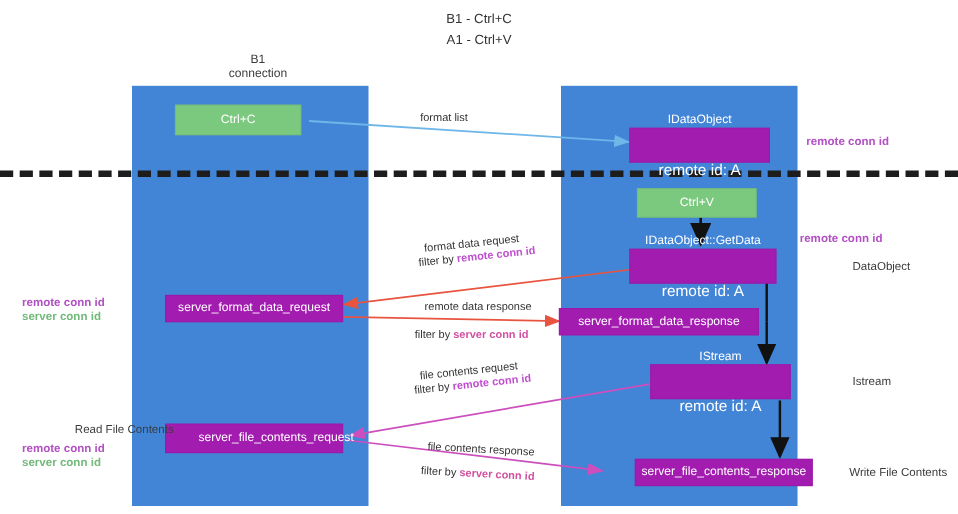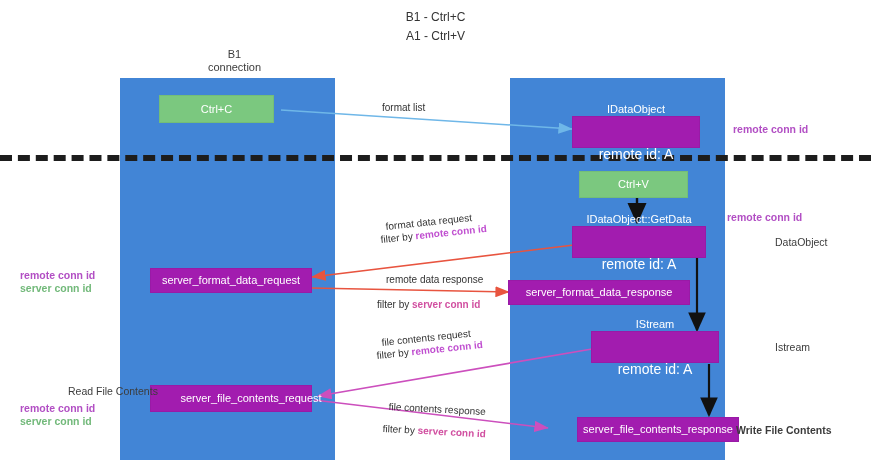--- a/index.html
+++ b/index.html
@@ -189,21 +189,21 @@
   <div class="alab" style="left:381px;top:336px;transform:rotate(-6deg);">file contents request</div>
   <div class="alab" style="left:376px;top:349px;transform:rotate(-6deg);"><span>filter by </span><span class="hi-purple">remote conn id</span></div>
 
   <div class="alab" style="left:389px;top:400px;transform:rotate(3deg);">file contents response</div>
   <div class="alab" style="left:383px;top:422px;transform:rotate(3deg);"><span>filter by </span><span class="hi-pink">server conn id</span></div>
 
   <div class="slab c-purple" style="left:733px;top:123px;">remote conn id</div>
   <div class="slab c-purple" style="left:727px;top:211px;">remote conn id</div>
   <div class="slab c-dark" style="left:729px;top:236px;">DataObject</div>
   <div class="slab c-dark" style="left:729px;top:341px;">Istream</div>
-  <div class="slab c-dark" style="left:690px;top:424px;font-weight:bold;">Write File Contents</div>
+  <div class="slab c-dark" style="left:726px;top:424px;">Write File Contents</div>
 
   <div class="slab c-purple" style="left:20px;top:269px;">remote conn id</div>
   <div class="slab c-green" style="left:20px;top:282px;">server conn id</div>
 
   <div class="slab c-dark" style="left:22px;top:385px;">Read File Contents</div>
   <div class="slab c-purple" style="left:20px;top:402px;">remote conn id</div>
   <div class="slab c-green" style="left:20px;top:415px;">server conn id</div>
 
 </div>
 

